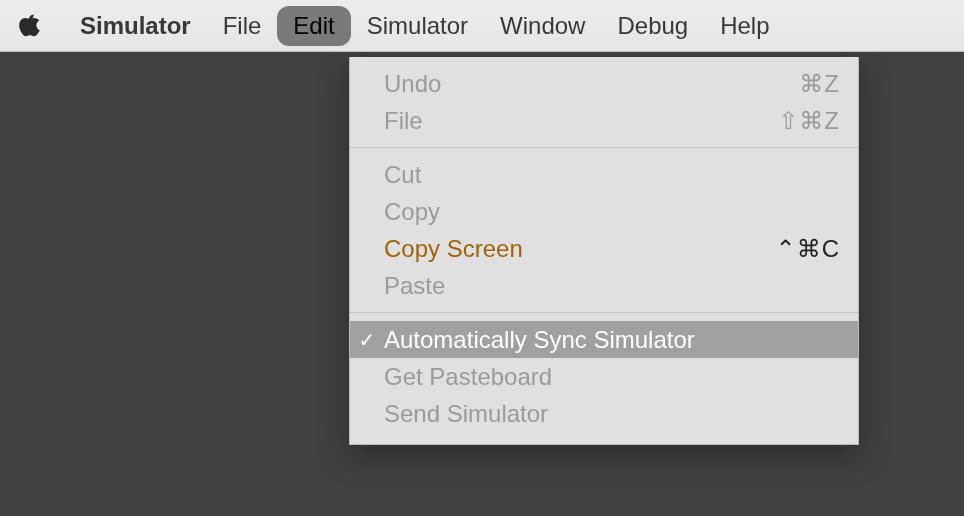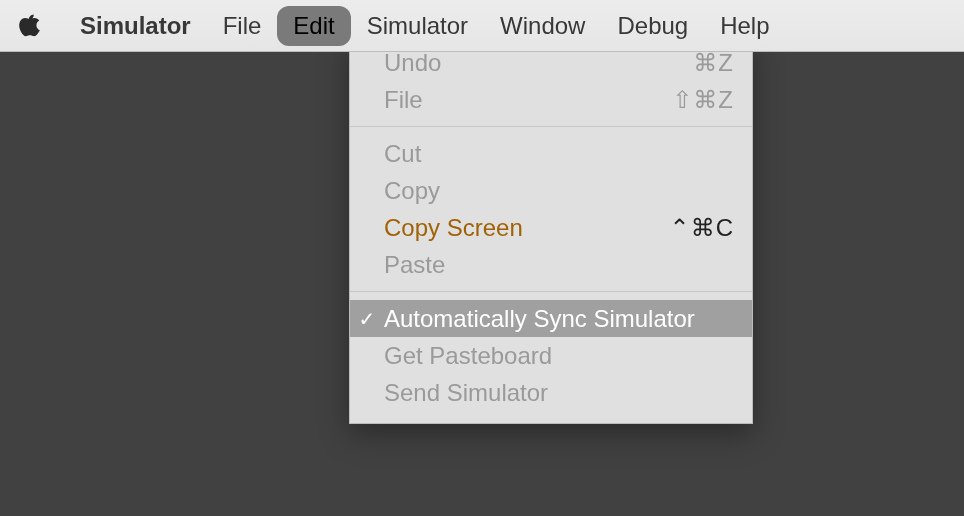--- a/index.html
+++ b/index.html
@@ -39,23 +39,23 @@
   .menubar-item.app-name {
     font-weight: 700;
   }
   .menubar-item.open {
     background: #7a7a7a;
     color: #000000;
     border-radius: 12px;
   }
   .dropdown {
     position: absolute;
-    top: 36px;
+    top: 57px;
     left: 349px;
-    width: 404px;
+    width: 510px;
     background: #e0e0e0;
     border: 1px solid #bcbcbc;
     border-top: none;
     box-shadow: 0 10px 28px rgba(0,0,0,0.35);
     padding: 8px 0 12px 0;
     z-index: 5;
     font-size: 24px;
   }
   .dropdown-item {
     display: flex;

